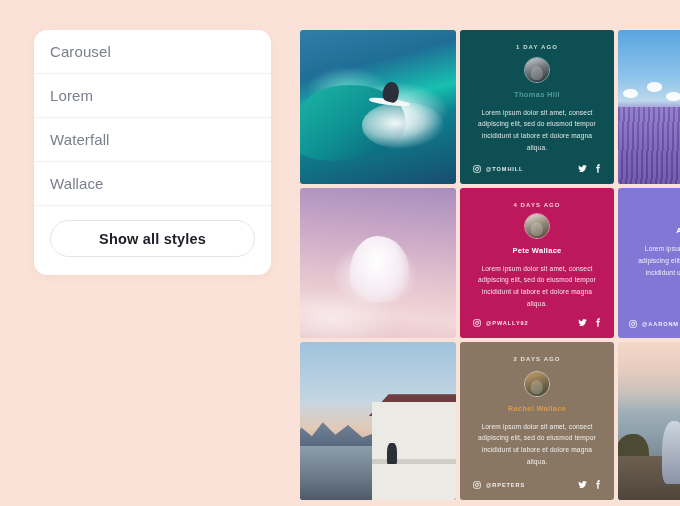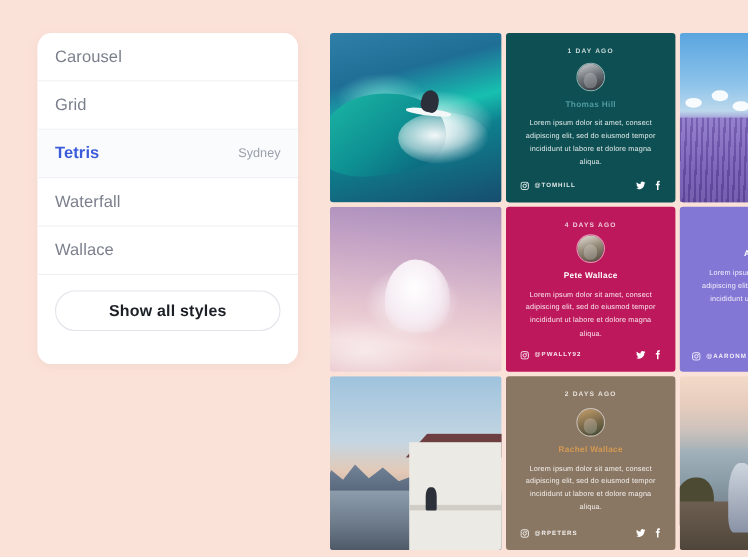--- a/index.html
+++ b/index.html
@@ -22,21 +22,21 @@
   .opt {
     display: flex; align-items: center; justify-content: space-between;
     height: 44px; padding: 0 16px;
     border-bottom: 1px solid #f0f1f4;
     cursor: pointer;
   }
   .opt-label { font-size: 15px; color: #7a7f8c; letter-spacing: .1px; }
   .opt.active { background: #fafbfd; }
   .opt.active .opt-label { color: #3b5bdb; font-weight: 700; }
   .opt-meta { font-size: 11.5px; color: #9aa0ac; }
-  .panel-foot { padding: 14px 16px 30px 16px; }
+  .panel-foot { padding: 14px 16px 18px 16px; }
   .show-all {
     display: flex; align-items: center; justify-content: center;
     width: 100%; height: 37px;
     border: 1px solid #e2e4ea; border-radius: 19px;
     background: #fff; cursor: pointer;
     font-size: 14.5px; font-weight: 700; color: #1c1f26;
     letter-spacing: .2px;
   }
 
   
@@ -208,29 +208,25 @@
 <div class="app">
 
   <div class="panel">
 
     <div class="opt">
       <span class="opt-label">Carousel</span>
       <span class="opt-meta"></span>
     </div>
 
     <div class="opt">
-      <span class="opt-label">Grid</span>
+      <span class="opt-label">Lorem</span>
       <span class="opt-meta"></span>
     </div>
 
 
-    <div class="opt active">
-      <span class="opt-label">Tetris</span>
-      <span class="opt-meta">Sydney</span>
-    </div>
 
     <div class="opt">
       <span class="opt-label">Waterfall</span>
       <span class="opt-meta"></span>
     </div>
 
     <div class="opt">
       <span class="opt-label">Wallace</span>
       <span class="opt-meta"></span>
     </div>

